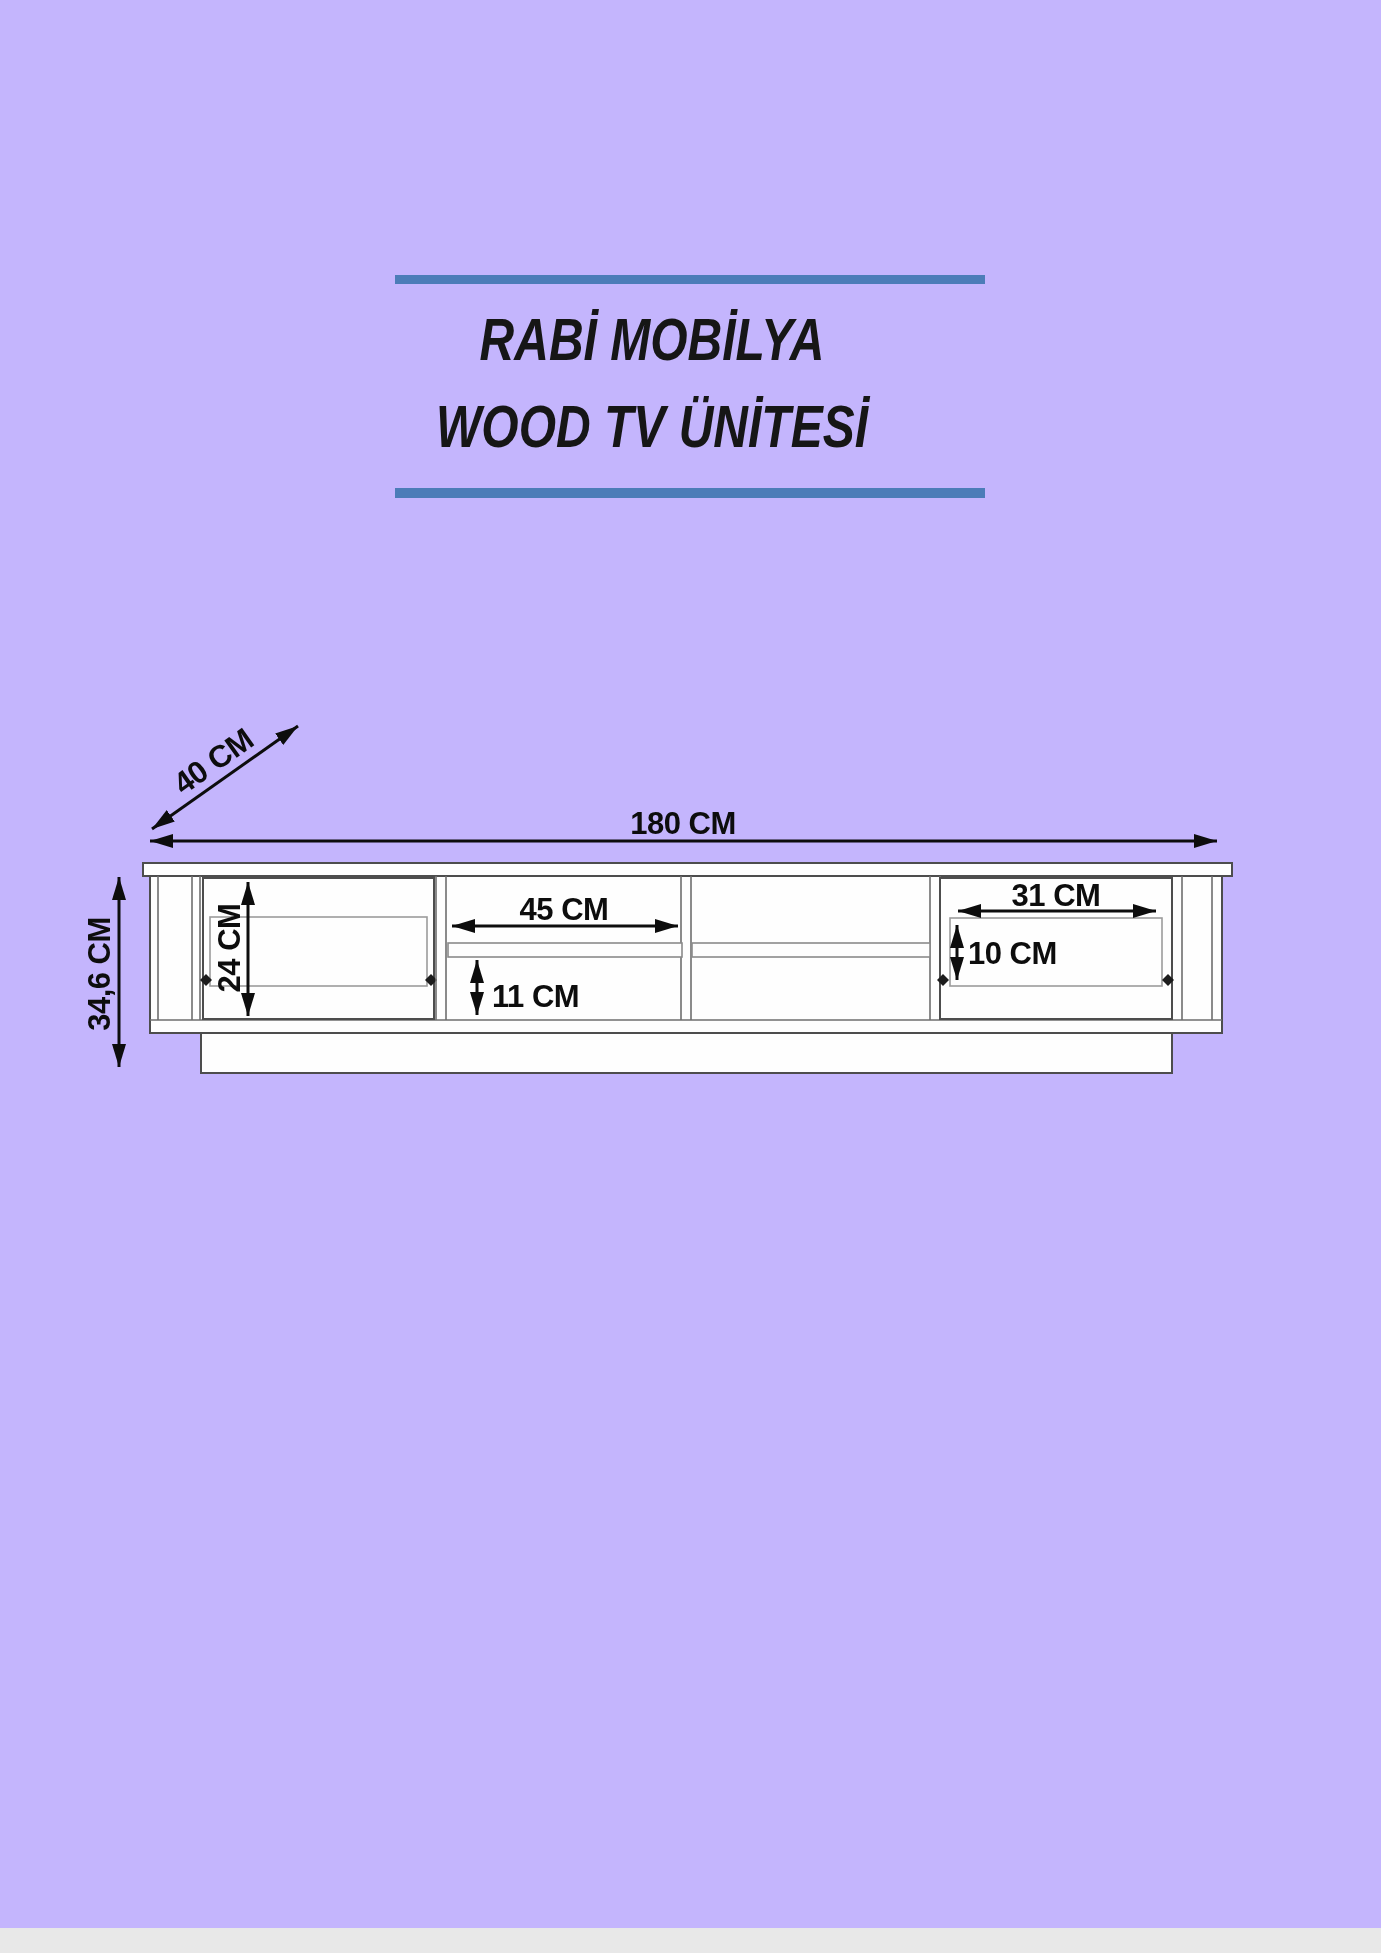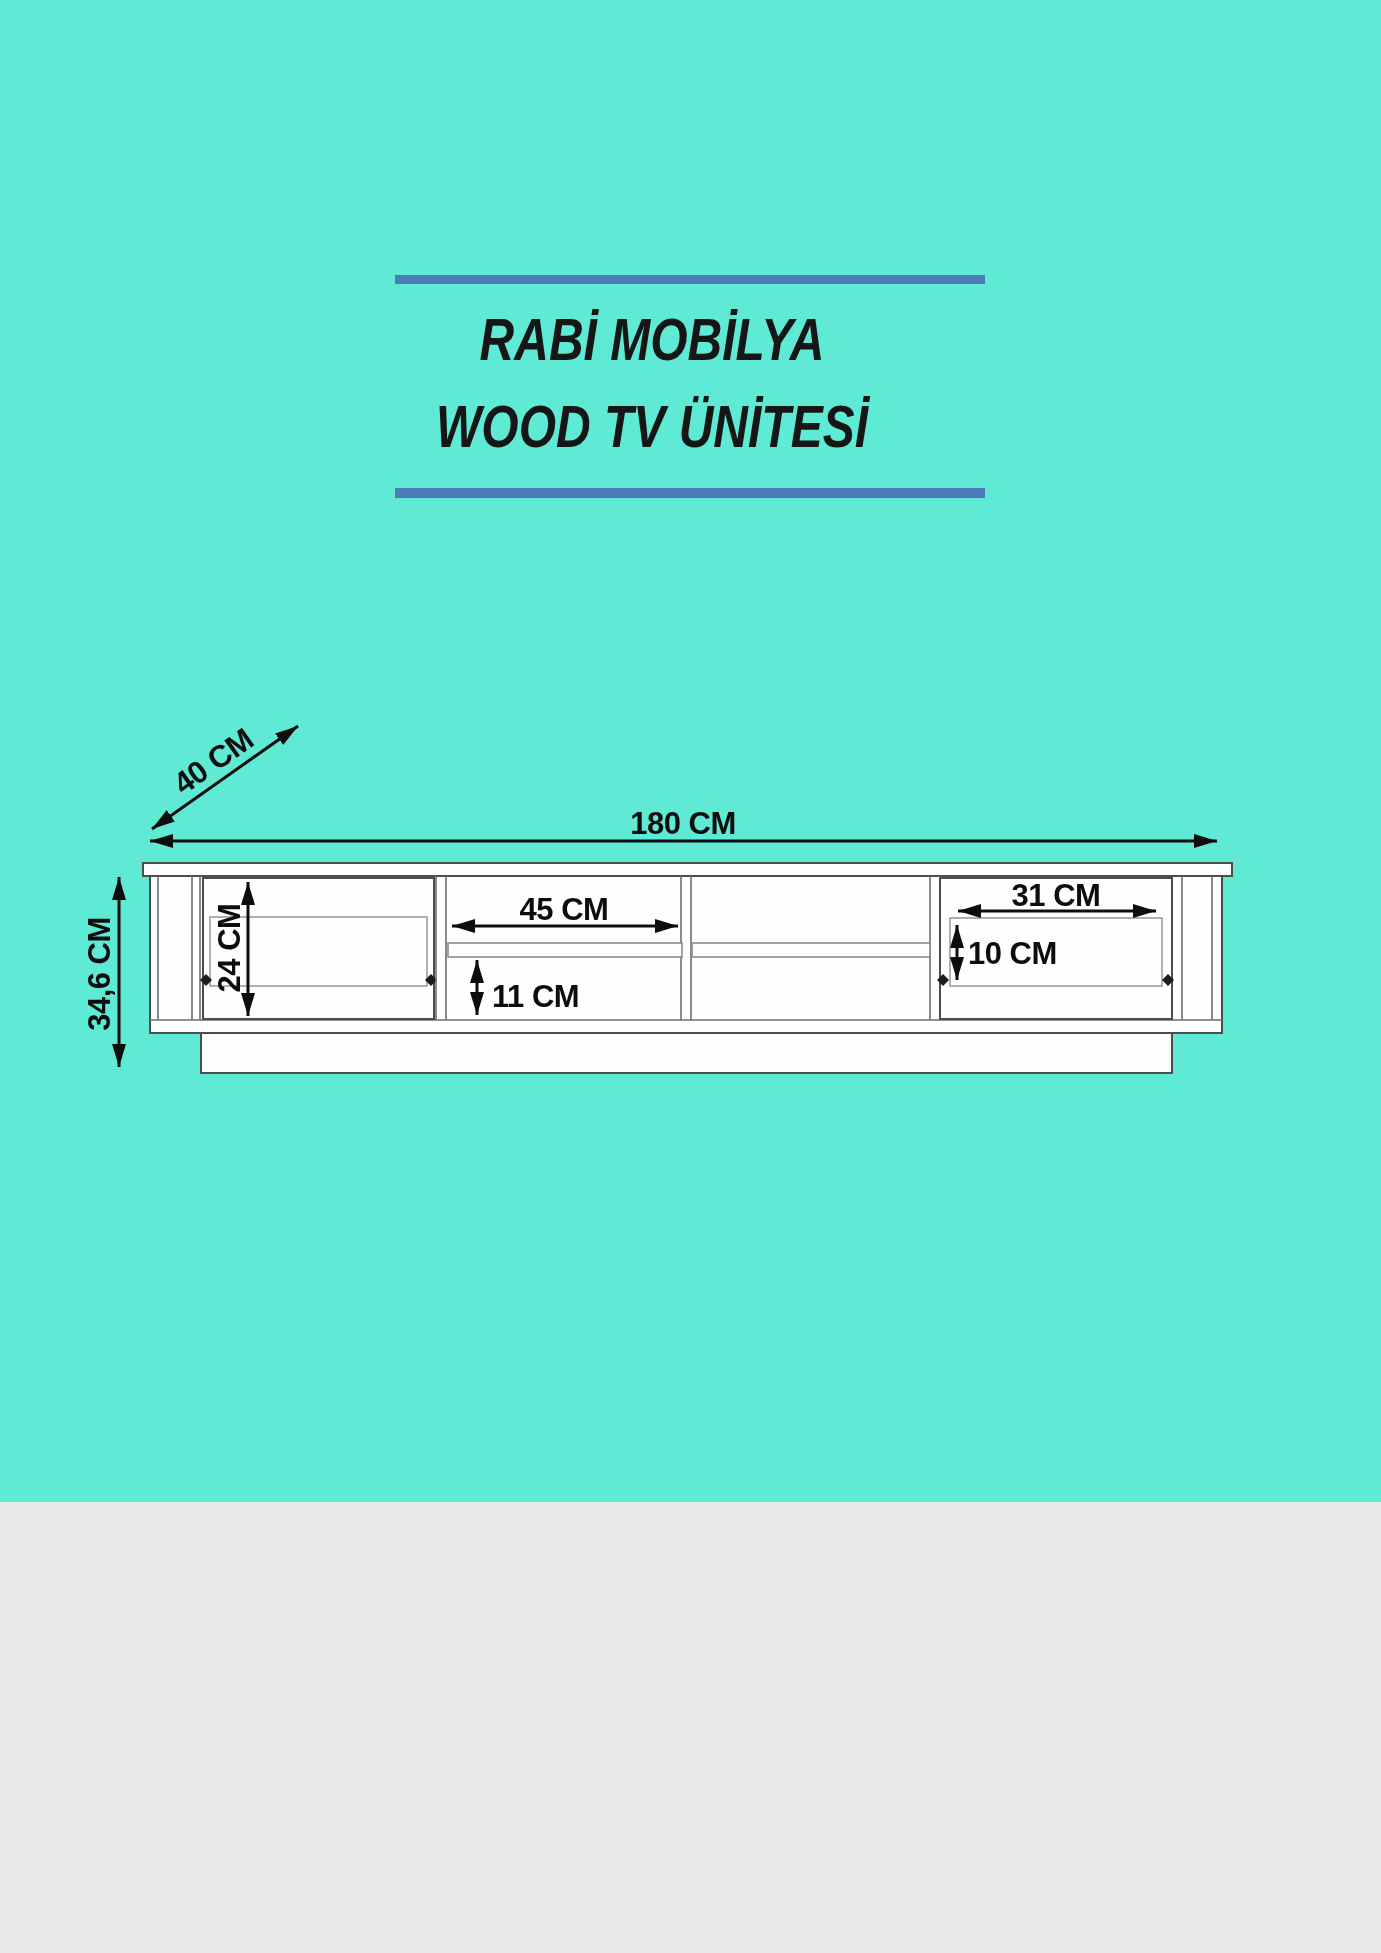--- a/index.html
+++ b/index.html
@@ -1,19 +1,19 @@
 <!DOCTYPE html>
 <html><head>
 <meta charset="utf-8">
 <style>
   html,body{margin:0;padding:0;background:#e8e8e8;}
   .page{
     position:relative;
-    width:1381px;height:1502px;
-    background:#5eead4;
+    width:1381px;height:1928px;
+    background:#c4b5fd;
     margin:0 auto;
     overflow:hidden;
     font-family:"Liberation Sans", sans-serif;
   }
   .rule{
     position:absolute;left:395px;width:590px;
   }
   .rule-top{top:275px;height:9px;}
   .rule-bottom{top:488px;height:10px;}
   .title-line{

